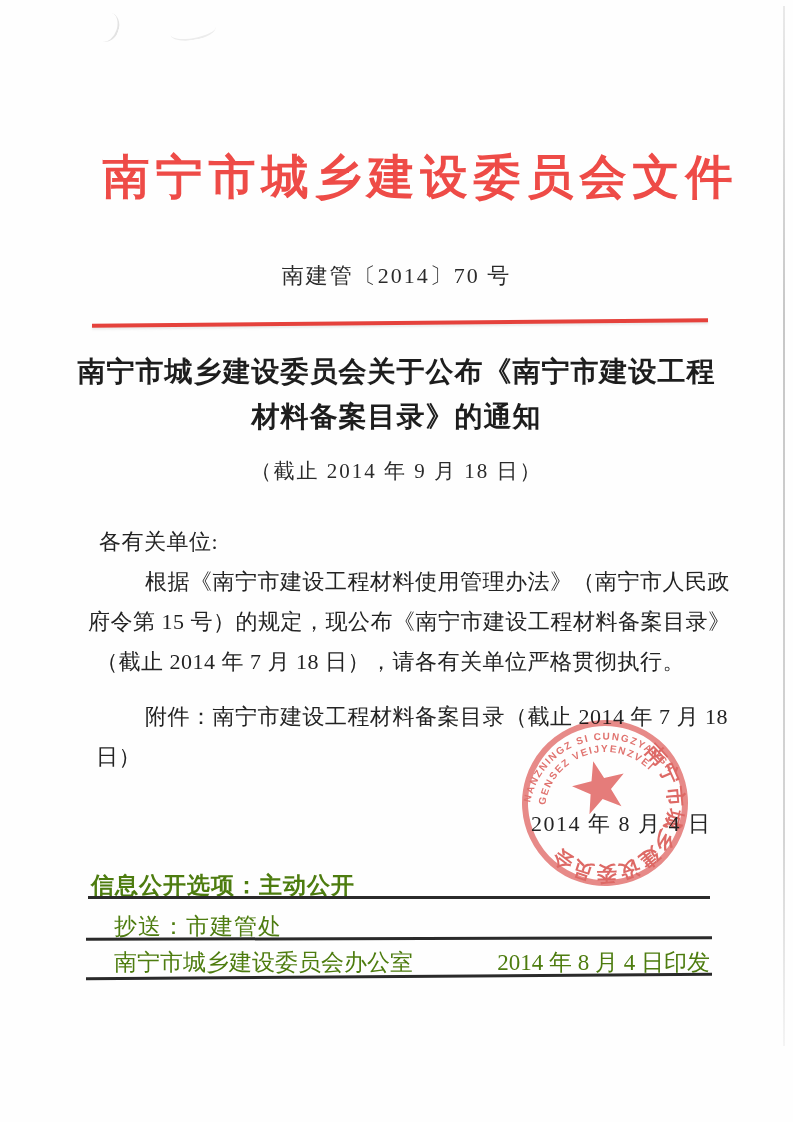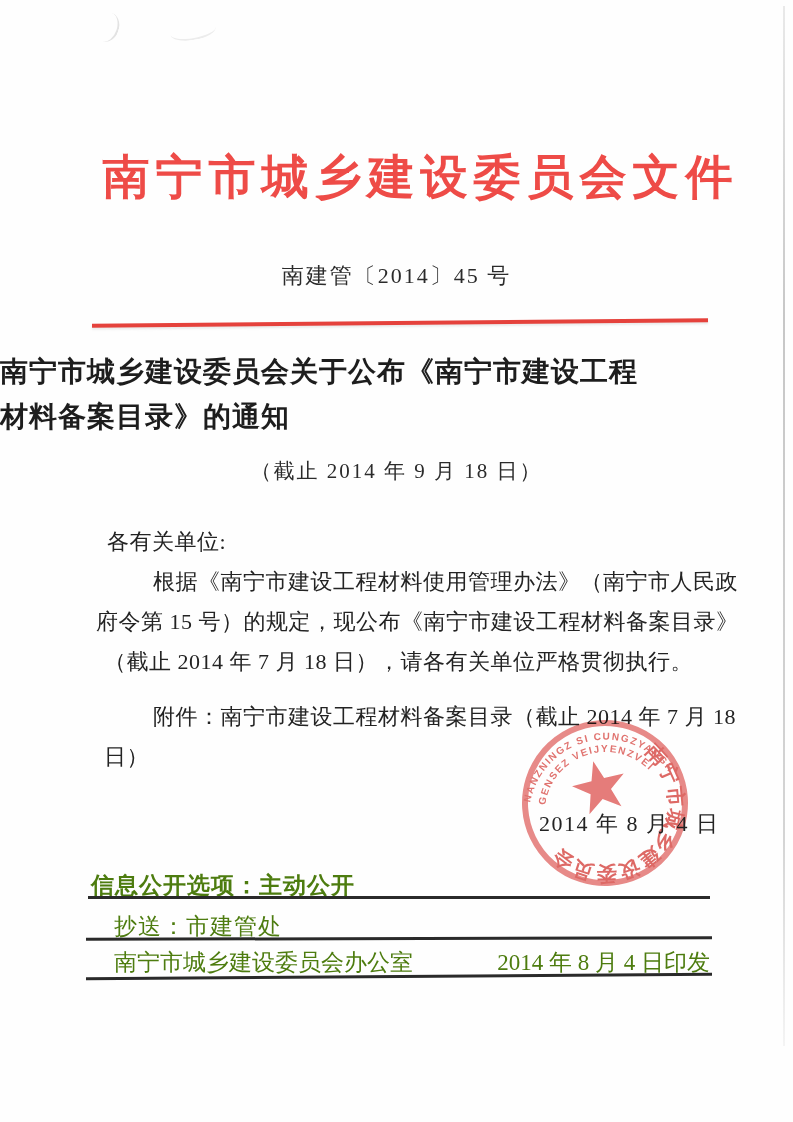--- a/index.html
+++ b/index.html
@@ -36,30 +36,30 @@
     text-align: center; font-size: 22px; color: #2b2b2b; letter-spacing: 2px;
   }
   .red-rule {
     position: absolute; top: 321px; left: 92px; width: 616px; height: 4px;
     background: #e5423c;
     transform: rotate(-0.5deg);
     box-shadow: 0 2px 2px rgba(180,180,180,0.25);
   }
   .notice-title {
     position: absolute; top: 349px; left: 0; width: 100%;
-    text-align: left; font-weight: 700; font-size: 28px;
+    text-align: center; font-weight: 700; font-size: 28px;
     line-height: 45px; color: #1d1d1d; letter-spacing: 1px;
   }
   .notice-subtitle {
     position: absolute; top: 457px; left: 0; width: 100%;
     text-align: center; font-size: 21px; color: #2b2b2b; letter-spacing: 2px;
   }
   .body-line {
     position: absolute; font-size: 22px; color: #232323;
-    letter-spacing: 0.5px; white-space: nowrap; margin-left: 8px;
+    letter-spacing: 0.5px; white-space: nowrap;
   }
   .salutation   { top: 527px; left: 99px; }
   .p-line-1     { top: 567px; left: 145px; }
   .p-line-2     { top: 607px; left: 88px; text-align: center; }
   .p-line-3     { top: 647px; left: 96px; text-align: right; }
   .attach-1     { top: 702px; left: 145px; }
   .attach-2     { top: 742px; left: 96px; }
   .issue-date   { top: 809px; left: 531px; z-index: 3; letter-spacing: 1.5px; }
   .seal {
     position: absolute; left: 510px; top: 708px;
@@ -91,21 +91,21 @@
 <body>
 
 <div class="page">
 
   <div class="artifact artifact-1"></div>
   <div class="artifact artifact-2"></div>
   <div class="scan-edge"></div>
 
   <div class="red-title">南宁市城乡建设委员会文件</div>
 
-  <div class="doc-number">南建管〔2014〕45 号</div>
+  <div class="doc-number">南建管〔2014〕70 号</div>
 
   <div class="red-rule"></div>
 
   <div class="notice-title">
     <div>南宁市城乡建设委员会关于公布《南宁市建设工程</div>
     <div>材料备案目录》的通知</div>
   </div>
 
   <div class="notice-subtitle">（截止 2014 年 9 月 18 日）</div>
 

